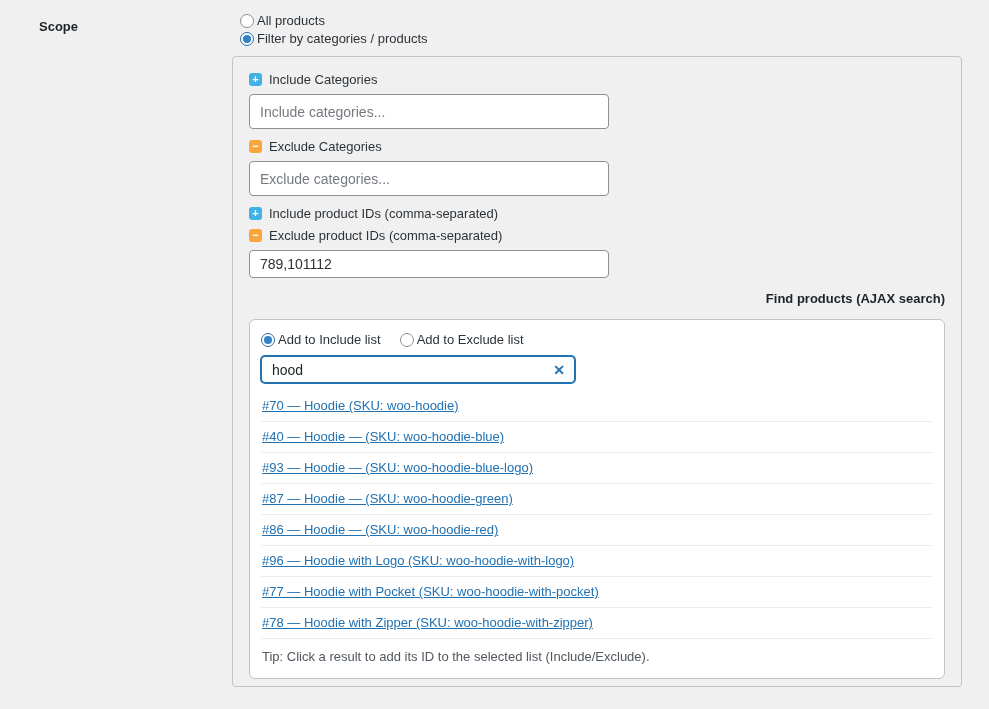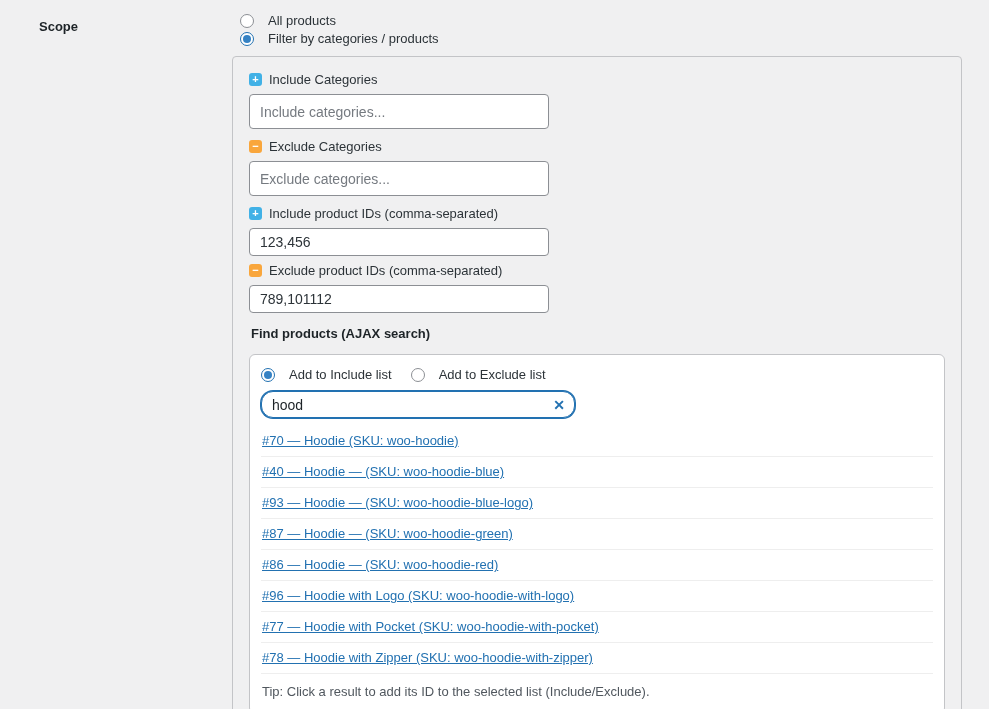--- a/index.html
+++ b/index.html
@@ -14,21 +14,21 @@
   .page { position:relative; width:989px; height:709px;padding-left:27px; }
   .form-row { display:flex; }
   .label-col {
     flex:none; width:213px; padding:19px 0 0 12px;
     font-weight:700; font-size:13px; color:#1d2327;
   }
   .content-col { flex:1; padding:13px 27px 0 0; }
 
   
   .radio-row {
-    display:flex; align-items:center; gap:14px;
+    display:flex; align-items:center; gap:3px;
     margin-bottom:3px; cursor:pointer; line-height:15px;
   }
   .radio {
     flex:none; width:14px; height:14px; border-radius:50%;
     border:1px solid #8c8f94; background:#fff; position:relative;
   }
   .radio.checked { border-color:#2271b1; }
   .radio.checked::before {
     content:""; position:absolute; left:50%; top:50%;
     width:8px; height:8px; margin:-4px 0 0 -4px;
@@ -43,46 +43,46 @@
   }
   .mini-label { display:flex; align-items:center; gap:7px; margin-bottom:7px; line-height:15px; }
   .mini-icon {
     flex:none; width:13px; height:13px; border-radius:3px;
     color:#fff; font-weight:700; font-size:11px; line-height:13px; text-align:center;
   }
   .mini-icon.plus  { background:#41b1e6; }
   .mini-icon.minus { background:#f9a63c; }
 
   .txt-input {
-    display:block; width:300px; background:#fff;
+    display:block; width:360px; background:#fff;
     border:1px solid #8c8f94; border-radius:4px;
     font-family:"Liberation Sans", sans-serif; font-size:14px; color:#2c3338;
     padding:0 10px; outline:none;
   }
   .txt-input::placeholder { color:#757a80; opacity:1; }
   .cat-input { height:35px; margin-bottom:10px; }
   .id-input  { height:28px; margin-bottom:7px; }
   .gap-sm { margin-top:3px; }
 
   .find-heading {
-    font-weight:700; color:#1d2327; margin:13px 0 13px 2px; line-height:15px;
+    font-weight:700; color:#1d2327; margin:13px 0 13px 2px; line-height:15px;text-align:right;
   }
 
   
   .search-card {
     background:#fff; border:1px solid #c3c4c7; border-radius:6px;
     padding:12px 11px 12px 11px; margin-right:0;
   }
   .card-radios { display:flex; align-items:center; gap:19px; margin-bottom:9px; }
 
   .search-wrap { position:relative; width:314px; }
   .search-input {
     display:block; width:314px; height:27px;
     border:1px solid #2271b1; box-shadow:0 0 0 1px #2271b1;
-    border-radius:12px; padding:0 30px 0 10px;
+    border-radius:4px; padding:0 30px 0 10px;
     font-family:"Liberation Sans", sans-serif; font-size:14px; color:#1d2327;
     outline:none; background:#fff;
   }
   .clear-x {
     position:absolute; right:10px; top:50%; transform:translateY(-50%);
     color:#2271b1; font-weight:700; font-size:14px; line-height:14px; cursor:pointer;
   }
 
   .results { list-style:none; margin-top:8px; }
   .results li { padding:7px 0 8px 1px; border-bottom:1px solid #eeeeee; }
@@ -121,21 +121,20 @@
         <div class="mini-label">
           <span class="mini-icon minus">−</span>
           <span>Exclude Categories</span>
         </div>
         <input class="txt-input cat-input" type="text" placeholder="Exclude categories..." style="">
 
         <div class="mini-label gap-sm">
           <span class="mini-icon plus">+</span>
           <span>Include product IDs (comma-separated)</span>
         </div>
-        <input class="txt-input id-input" type="text" value="123,456" style="">
 
         <div class="mini-label gap-sm">
           <span class="mini-icon minus">−</span>
           <span>Exclude product IDs (comma-separated)</span>
         </div>
         <input class="txt-input id-input" type="text" value="789,101112" style="">
 
         <div class="find-heading">Find products (AJAX search)</div>
 
         <div class="search-card">

